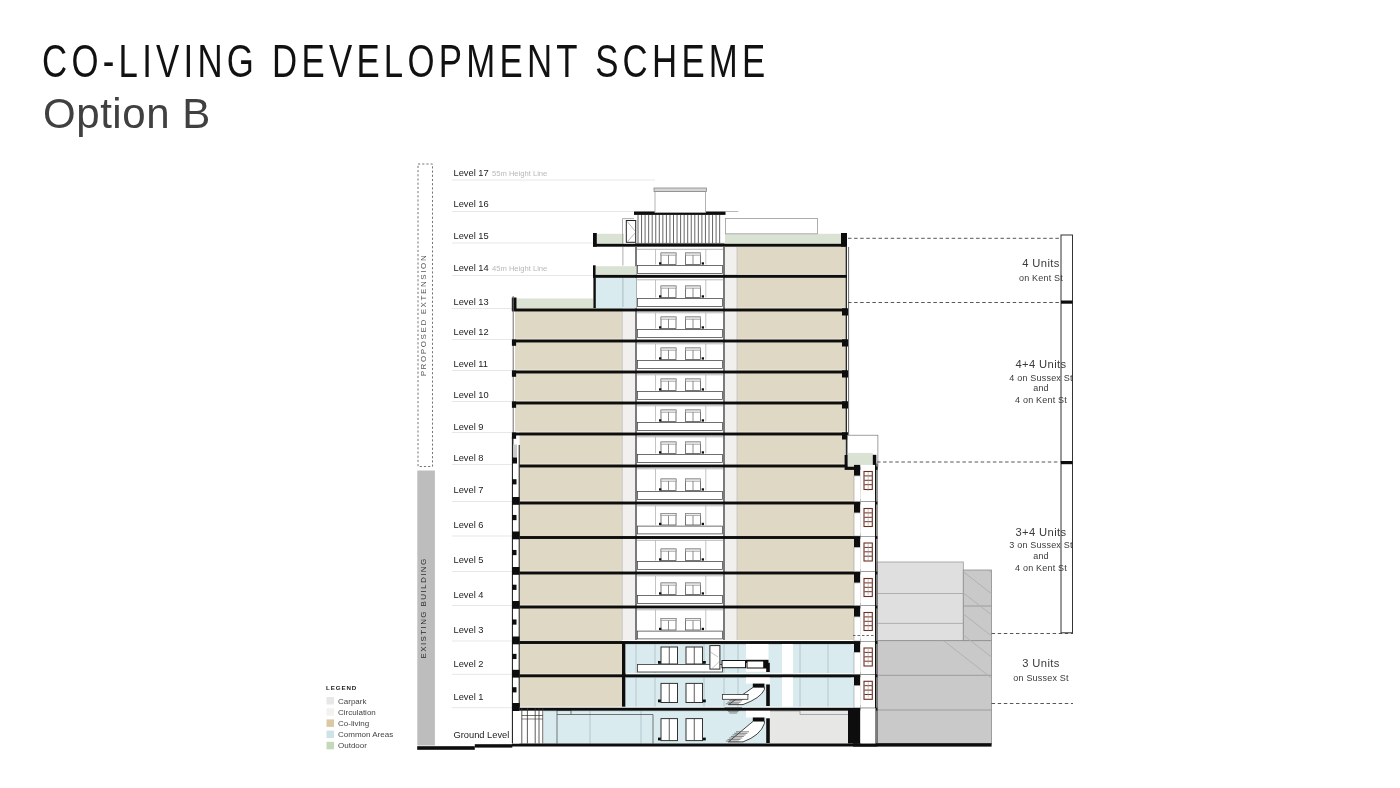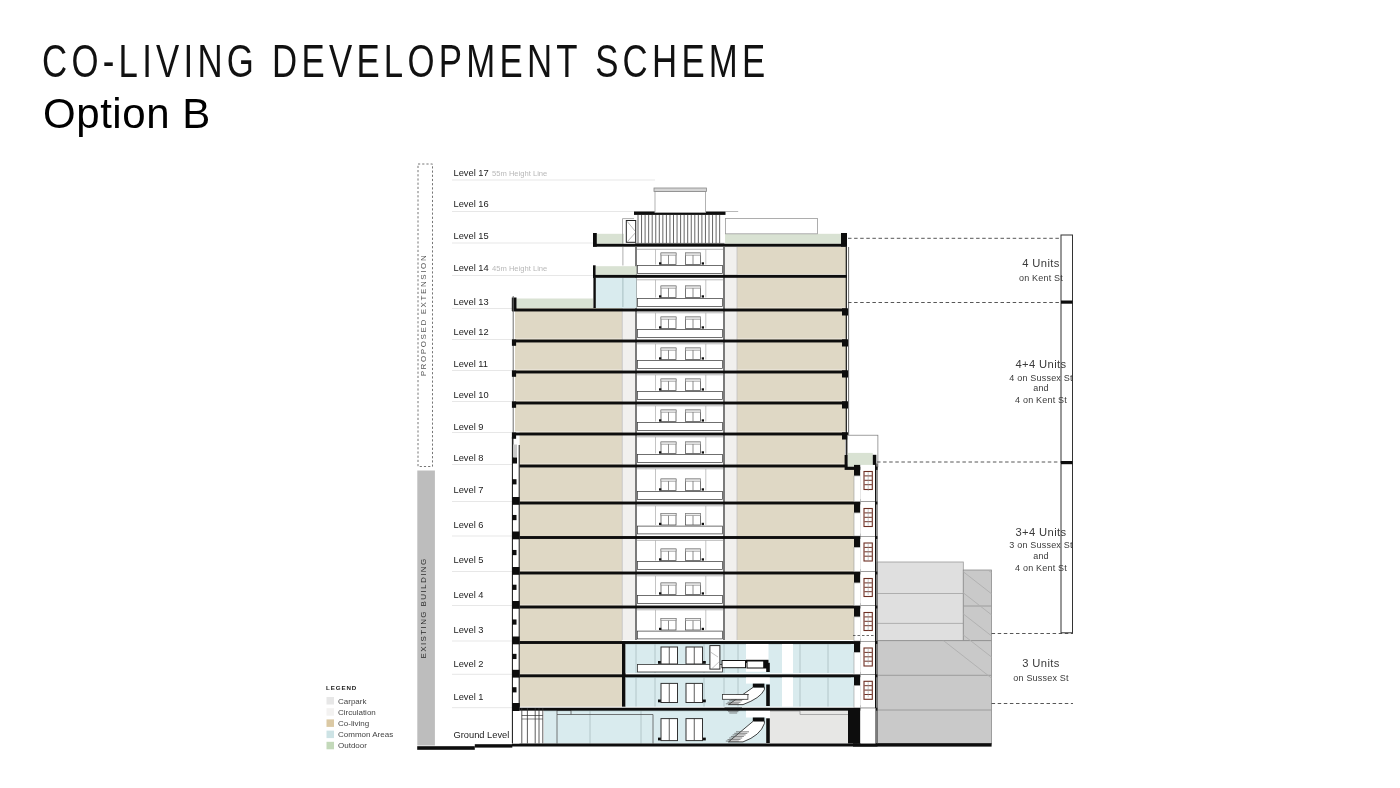--- a/index.html
+++ b/index.html
@@ -1,19 +1,19 @@
 <!DOCTYPE html>
 <html><head>
 <meta charset="utf-8">
 <title>Co-Living Development Scheme</title>
 <style>
   html,body{margin:0;padding:0;background:#ffffff;width:1400px;height:788px;overflow:hidden;}
   .page{position:relative;width:1232px;height:788px;font-family:"Liberation Sans",sans-serif;padding-left:40px;}
   .title{position:absolute;left:42px;top:34px;font-size:46.5px;letter-spacing:5.7px;color:#111;white-space:nowrap;transform:scaleX(0.748);transform-origin:0 0;}
-  .subtitle{position:absolute;left:43px;top:90px;font-size:42px;letter-spacing:0.55px;color:#000000;}
+  .subtitle{position:absolute;left:43px;top:90px;font-size:42px;letter-spacing:0.55px;color:#404040;}
 </style>
 </head>
 <body>
 <div class="page">
 
 <div class="title">CO-LIVING DEVELOPMENT SCHEME</div>
 
 <div class="subtitle">Option B</div>
 
 <svg width="1400" height="788" viewBox="0 0 1400 788" style="position:absolute;left:0;top:0" shape-rendering="geometricPrecision">

